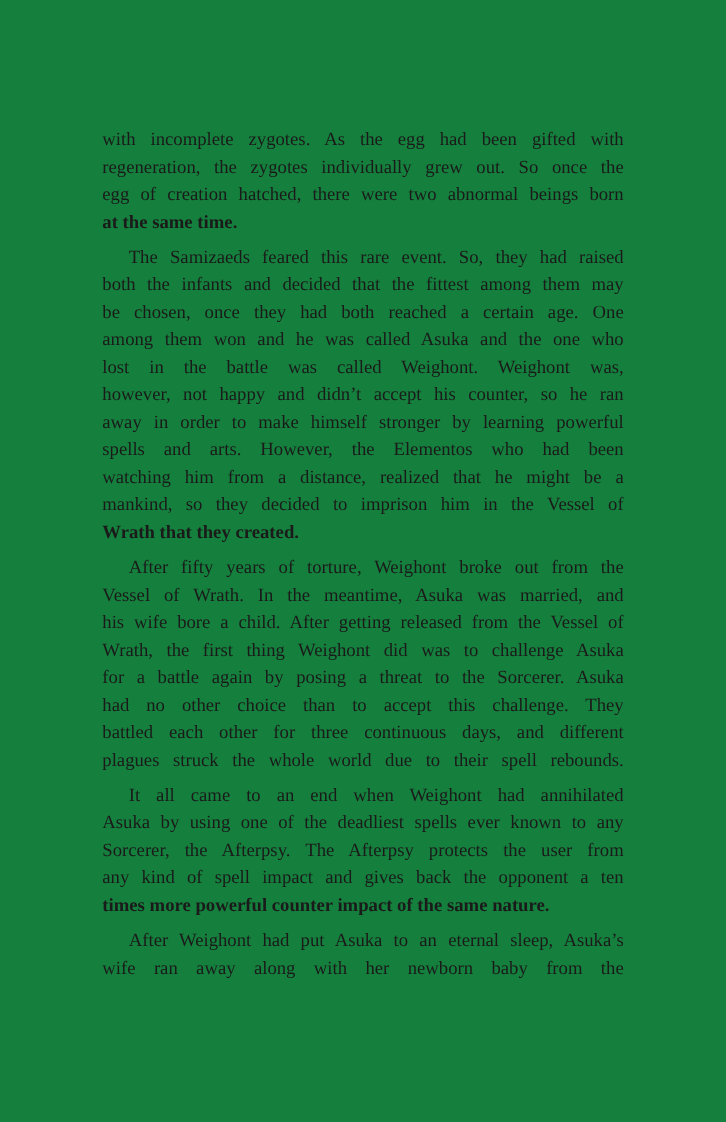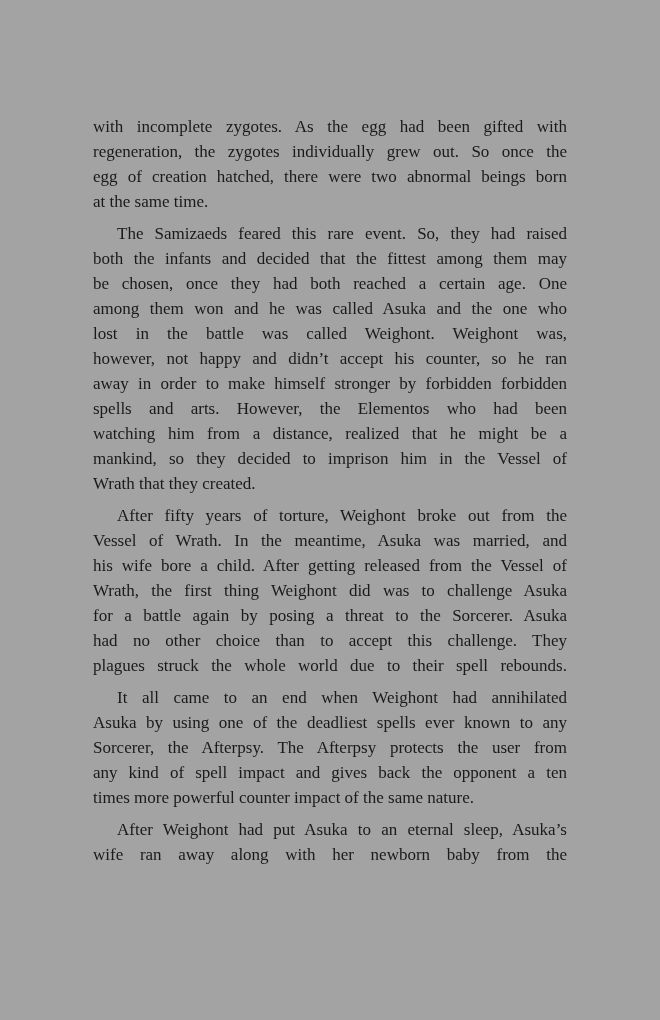--- a/index.html
+++ b/index.html
@@ -4,21 +4,21 @@
 <style>
   html, body {
     margin: 0;
     padding: 0;
     background: #ffffff;
   }
   .page {
     position: relative;
     width: 660px;
     height: 1020px;
-    background: #a3a3a3;
+    background: #15803d;
     overflow: hidden;
     font-family: "Liberation Serif", "DejaVu Serif", serif;
     color: #1a1a1a;
   }
   .text-block {
     position: absolute;
     top: 114px;
     left: 93px;
     width: 474px;
     font-size: 17px;
@@ -31,20 +31,21 @@
     margin-bottom: 12px;
   }
   .text-line {
     text-align: justify;
     text-align-last: justify;
     height: 25px;
     overflow: hidden;
   }
   .text-line.end {
     text-align-last: left;
+    font-weight: bold;
   }
   .text-line.indented {
     padding-left: 24px;
   }
 </style>
 </head>
 <body>
 
 <div class="page">
   <div class="text-block">
@@ -54,33 +55,34 @@
         <div class="text-line">egg of creation hatched, there were two abnormal beings born</div>
         <div class="text-line end">at the same time.</div>
       </div>
       <div class="paragraph">
         <div class="text-line indented">The Samizaeds feared this rare event. So, they had raised</div>
         <div class="text-line">both the infants and decided that the fittest among them may</div>
         <div class="text-line">be chosen, once they had both reached a certain age. One</div>
         <div class="text-line">among them won and he was called Asuka and the one who</div>
         <div class="text-line">lost in the battle was called Weighont. Weighont was,</div>
         <div class="text-line">however, not happy and didn’t accept his counter, so he ran</div>
-        <div class="text-line">away in order to make himself stronger by forbidden forbidden</div>
+        <div class="text-line">away in order to make himself stronger by learning powerful</div>
         <div class="text-line">spells and arts.  However, the Elementos who had been</div>
         <div class="text-line">watching him from a distance, realized that he might be a</div>
         <div class="text-line">mankind, so they decided to imprison him in the Vessel of</div>
         <div class="text-line end">Wrath that they created.</div>
       </div>
       <div class="paragraph">
         <div class="text-line indented">After fifty years of torture, Weighont broke out from the</div>
         <div class="text-line">Vessel of Wrath. In the meantime, Asuka was married, and</div>
         <div class="text-line">his wife bore a child. After getting released from the Vessel of</div>
         <div class="text-line">Wrath, the first thing Weighont did was to challenge Asuka</div>
         <div class="text-line">for a battle again by posing a threat to the Sorcerer. Asuka</div>
         <div class="text-line">had no other choice than to accept this challenge. They</div>
+        <div class="text-line">battled each other for three continuous days, and different</div>
         <div class="text-line">plagues struck the whole world due to their spell rebounds.</div>
       </div>
       <div class="paragraph">
         <div class="text-line indented">It all came to an end when Weighont had annihilated</div>
         <div class="text-line">Asuka by using one of the deadliest spells ever known to any</div>
         <div class="text-line">Sorcerer, the Afterpsy. The Afterpsy protects the user from</div>
         <div class="text-line">any kind of spell impact and gives back the opponent a ten</div>
         <div class="text-line end">times more powerful counter impact of the same nature.</div>
       </div>
       <div class="paragraph">

